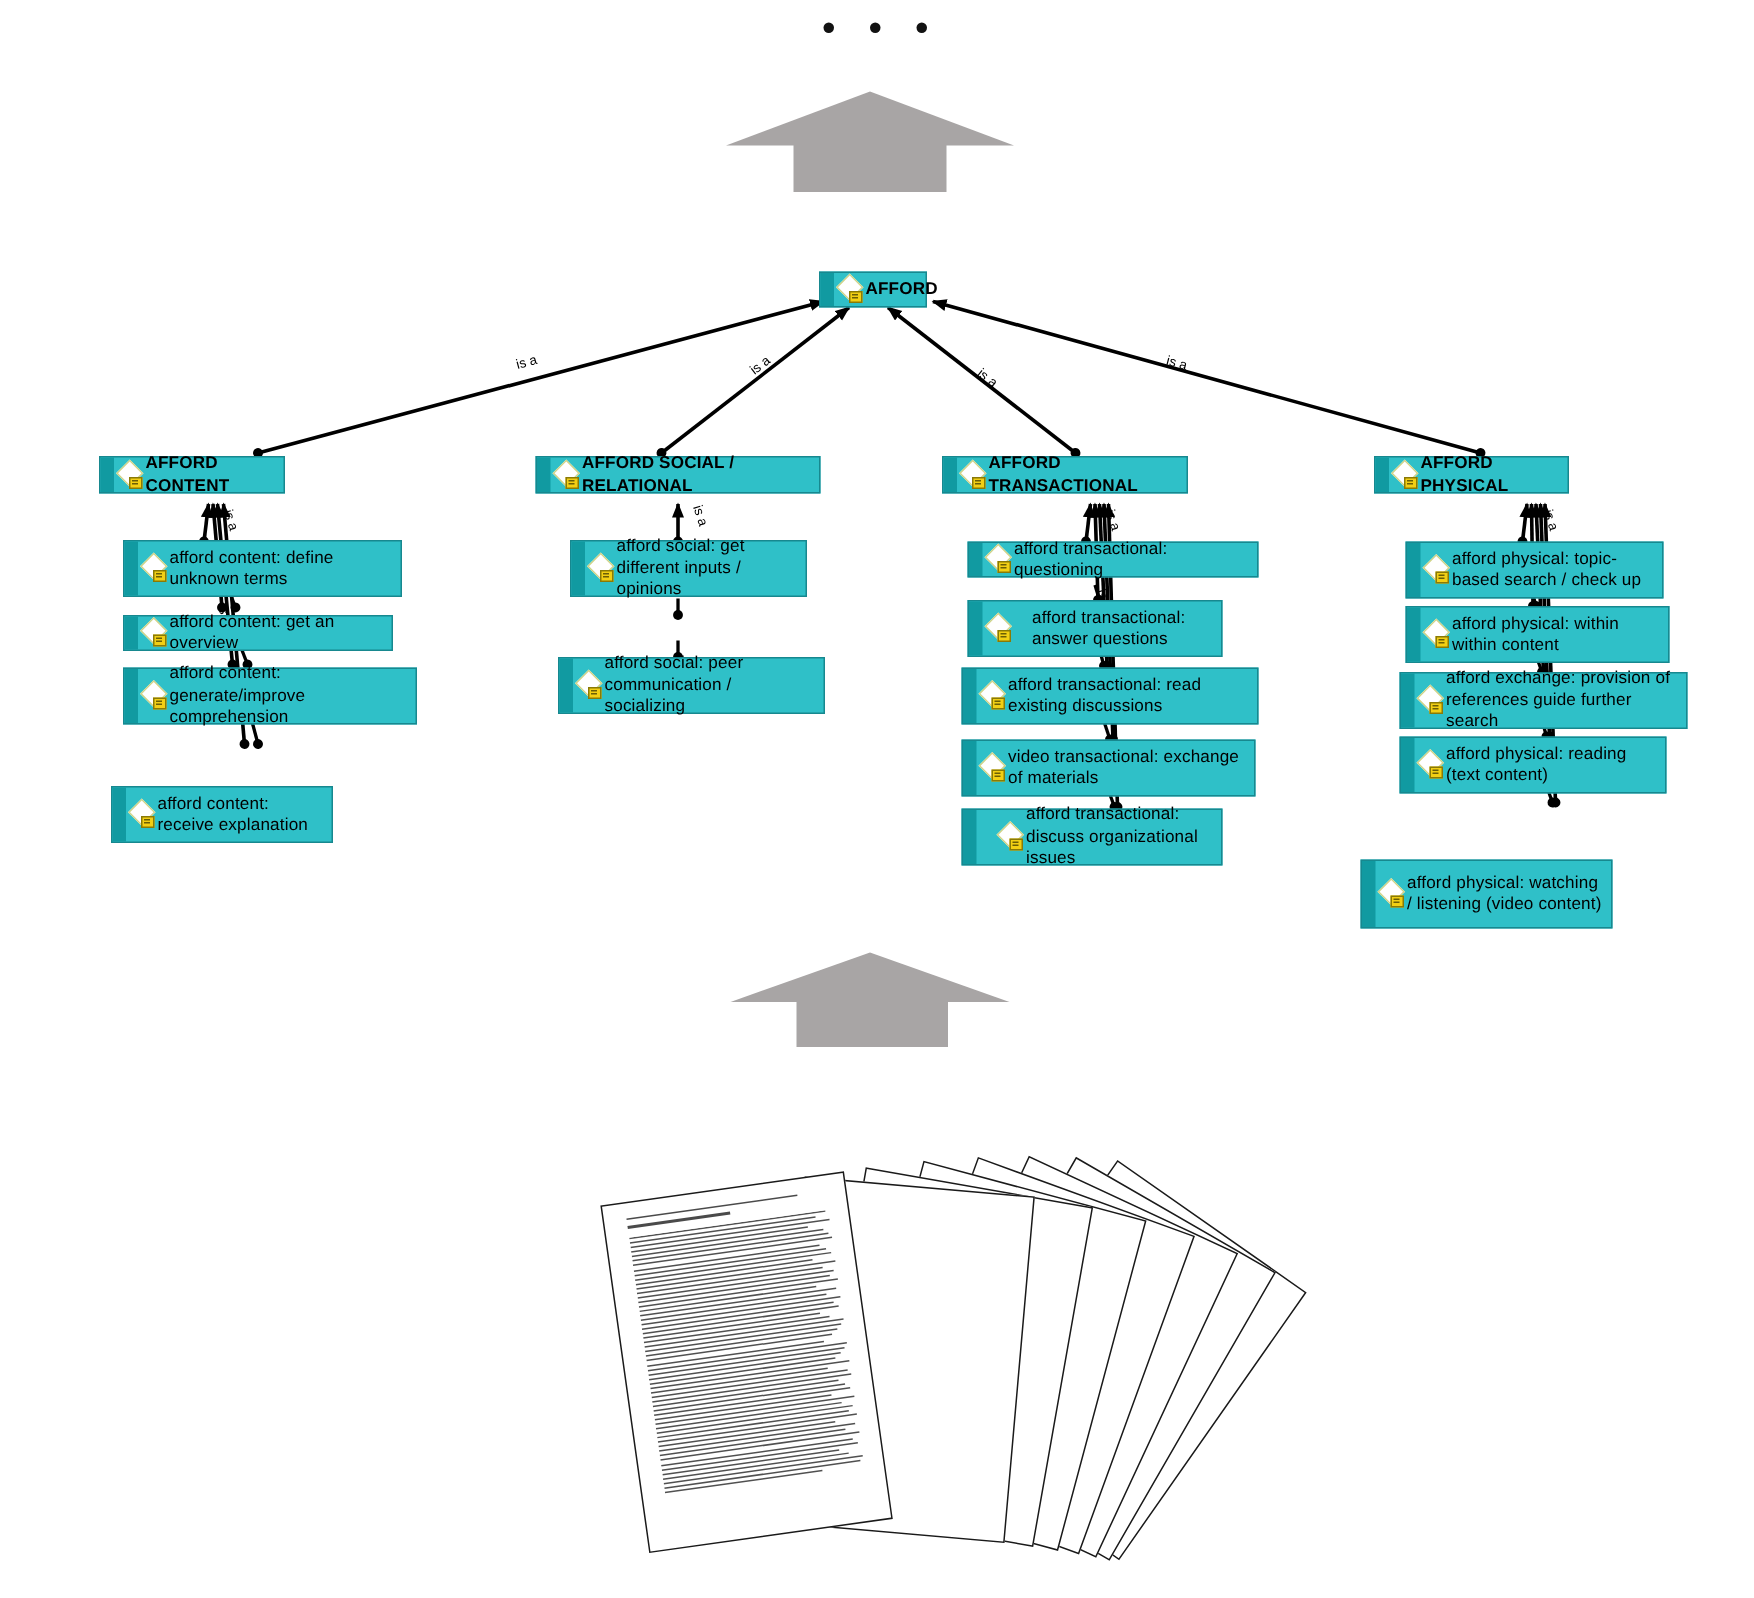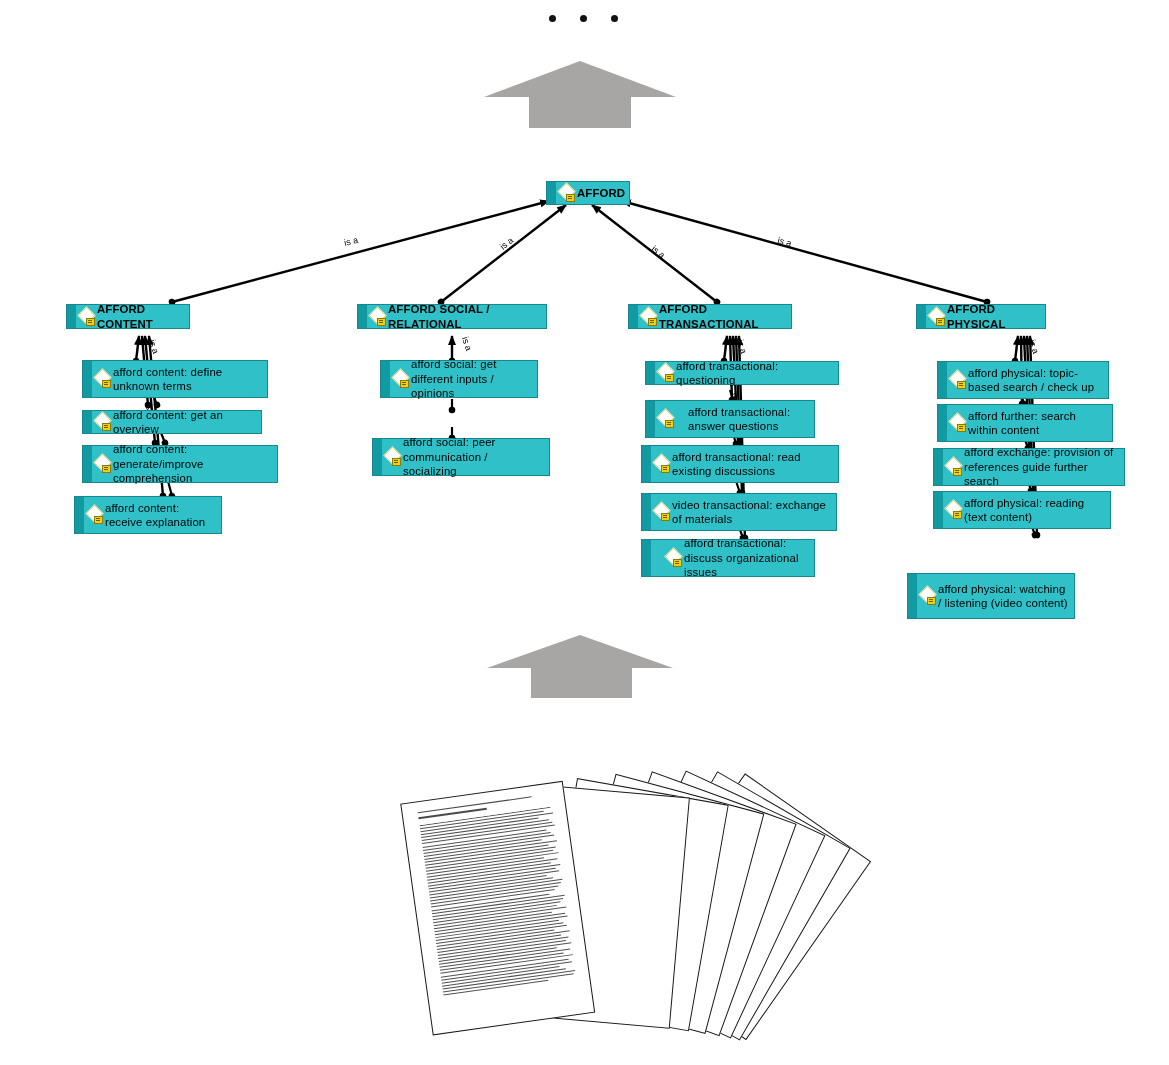--- a/index.html
+++ b/index.html
@@ -127,21 +127,21 @@
       <text transform="translate(777,243) rotate(15)">is a</text>
       <text transform="translate(149,341) rotate(72)">is a</text>
       <text transform="translate(145,404) rotate(72)">is a</text>
       <text transform="translate(462,338) rotate(72)">is a</text>
       <text transform="translate(737,341) rotate(72)">is a</text>
       <text transform="translate(731,394) rotate(72)">is a</text>
       <text transform="translate(1029,341) rotate(72)">is a</text>
     </g>
   </svg>
 
-  <div class="node top" style="left:546px;top:181px;width:84px;height:24px;">
+  <div class="node top" style="left:546px;top:181px;width:72px;height:24px;">
     <span class="band"></span>
     <span class="ico">
       <span class="dia"></span>
         <span class="tag"></span>
     </span>
     <span class="lbl">AFFORD</span>
   </div>
 
   <div class="node cat" style="left:66px;top:304px;width:124px;height:25px;">
     <span class="band"></span>
@@ -168,21 +168,21 @@
     <span class="lbl">afford content: get an overview</span>
   </div>
   <div class="node" style="left:82px;top:445px;width:196px;height:38px;">
     <span class="band"></span>
     <span class="ico">
         <span class="dia"></span>
         <span class="tag"></span>
       </span>
     <span class="lbl">afford content: generate/improve comprehension</span>
   </div>
-  <div class="node" style="left:74px;top:496px;width:148px;height:38px;">
+  <div class="node" style="left:74px;top:524px;width:148px;height:38px;">
     <span class="band"></span>
     <span class="ico">
         <span class="dia"></span>
         <span class="tag"></span>
       </span>
     <span class="lbl">afford content: receive explanation</span>
   </div>
 
   <div class="node cat" style="left:357px;top:304px;width:190px;height:25px;">
     <span class="band"></span>
@@ -281,21 +281,21 @@
         <span class="tag"></span>
       </span>
     <span class="lbl">afford physical: topic-based search / check up</span>
   </div>
   <div class="node" style="left:937px;top:404px;width:176px;height:38px;">
     <span class="band"></span>
     <span class="ico">
         <span class="dia"></span>
         <span class="tag"></span>
       </span>
-    <span class="lbl">afford further: search within content</span>
+    <span class="lbl">afford physical: within within content</span>
   </div>
   <div class="node" style="left:933px;top:448px;width:192px;height:38px;">
     <span class="band"></span>
     <span class="ico">
         <span class="dia"></span>
         <span class="tag"></span>
       </span>
     <span class="lbl">afford exchange: provision of references guide further search</span>
   </div>
   <div class="node" style="left:933px;top:491px;width:178px;height:38px;">

